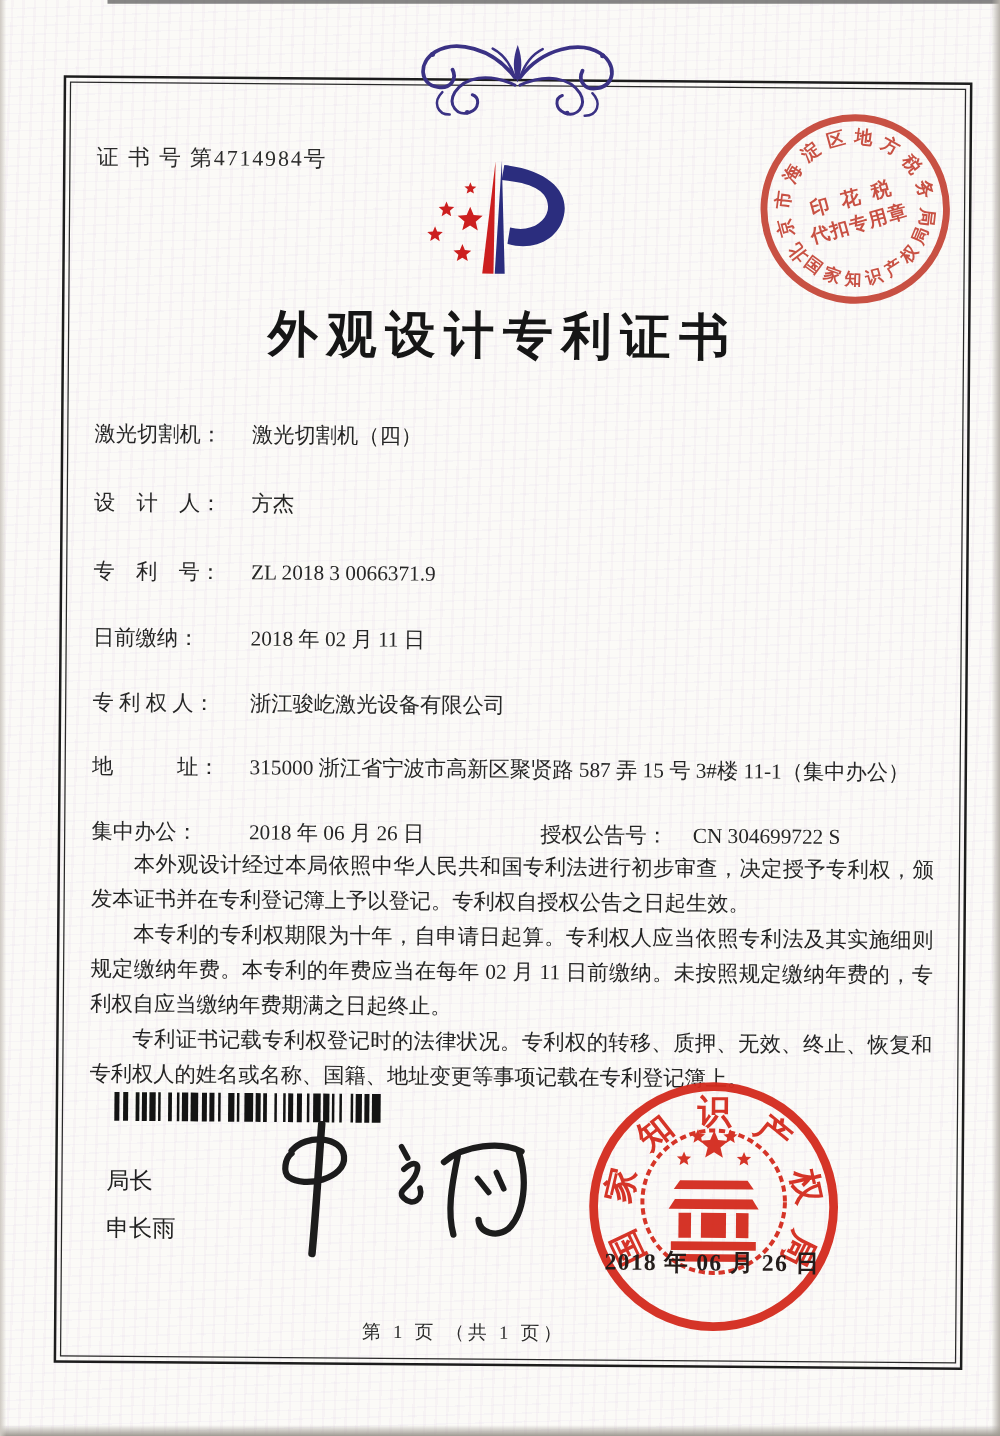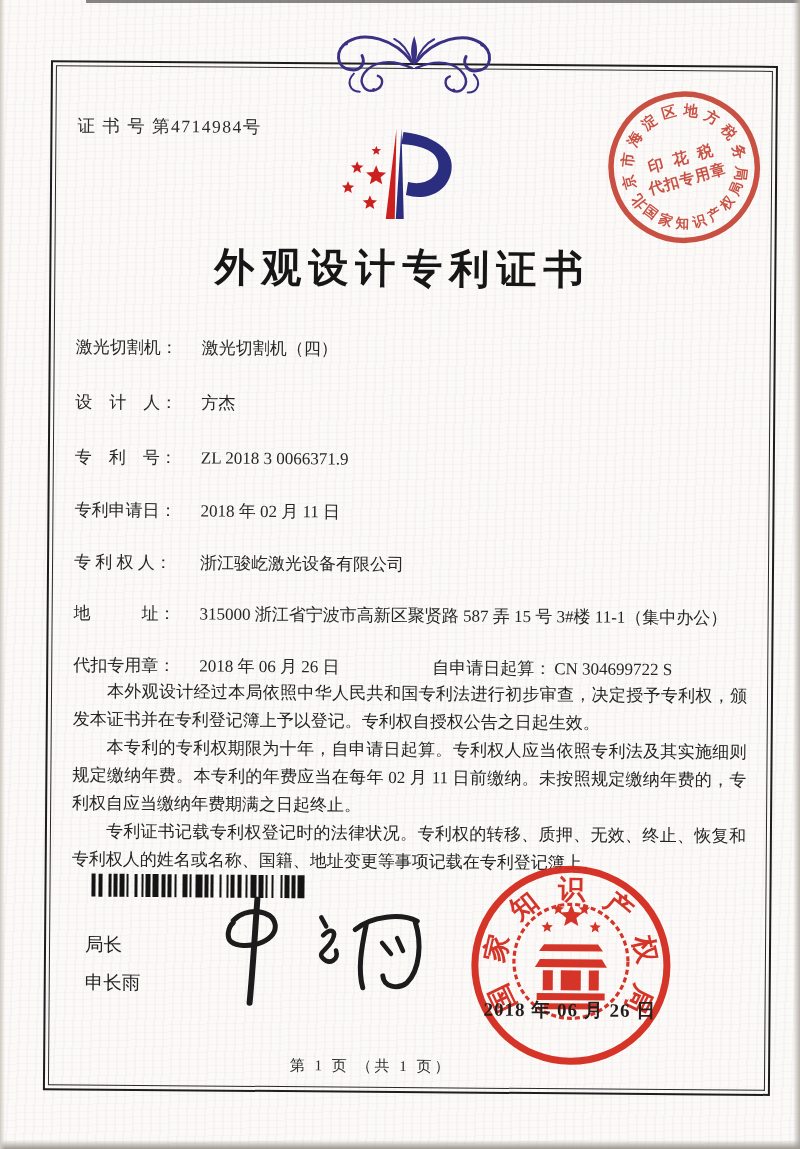--- a/index.html
+++ b/index.html
@@ -138,35 +138,35 @@
   </div>
   <div class="row r1">
     <span class="lab">设　计　人：</span>
     <span class="val">方杰</span>
   </div>
   <div class="row r2">
     <span class="lab">专　利　号：</span>
     <span class="val">ZL 2018 3 0066371.9</span>
   </div>
   <div class="row r3">
-    <span class="lab">专利申请日：</span>
+    <span class="lab">日前缴纳：</span>
     <span class="val">2018 年 02 月 11 日</span>
   </div>
   <div class="row r4">
     <span class="lab">专 利 权 人：</span>
     <span class="val">浙江骏屹激光设备有限公司</span>
   </div>
   <div class="row r5">
     <span class="lab">地　　　址：</span>
     <span class="val" style="max-width:552px">315000 浙江省宁波市高新区聚贤路 587 弄 15 号 3#楼 11-1（集中办公）</span>
   </div>
   <div class="row r6">
-    <span class="lab">代扣专用章：</span>
+    <span class="lab">集中办公：</span>
     <span class="val-narrow">2018 年 06 月 26 日</span>
-    <span class="lab2">自申请日起算：</span>
+    <span class="lab2">授权公告号：</span>
     <span class="val">CN 304699722 S</span>
   </div>
 
   <div class="body-text">
     <p>本外观设计经过本局依照中华人民共和国专利法进行初步审查，决定授予专利权，颁发本证书并在专利登记簿上予以登记。专利权自授权公告之日起生效。</p>
     <p>本专利的专利权期限为十年，自申请日起算。专利权人应当依照专利法及其实施细则规定缴纳年费。本专利的年费应当在每年 02 月 11 日前缴纳。未按照规定缴纳年费的，专利权自应当缴纳年费期满之日起终止。</p>
     <p>专利证书记载专利权登记时的法律状况。专利权的转移、质押、无效、终止、恢复和专利权人的姓名或名称、国籍、地址变更等事项记载在专利登记簿上。</p>
   </div>
 
   <div id="barcode" class="barcode">

